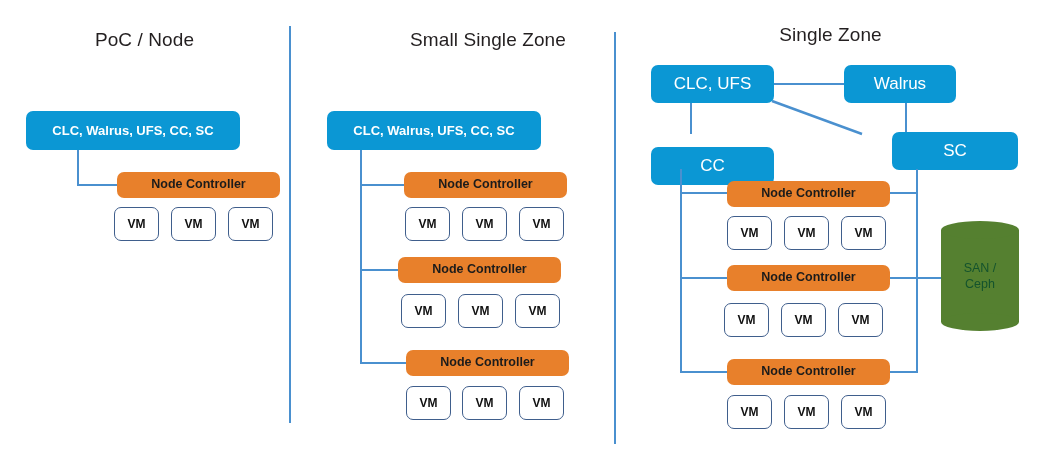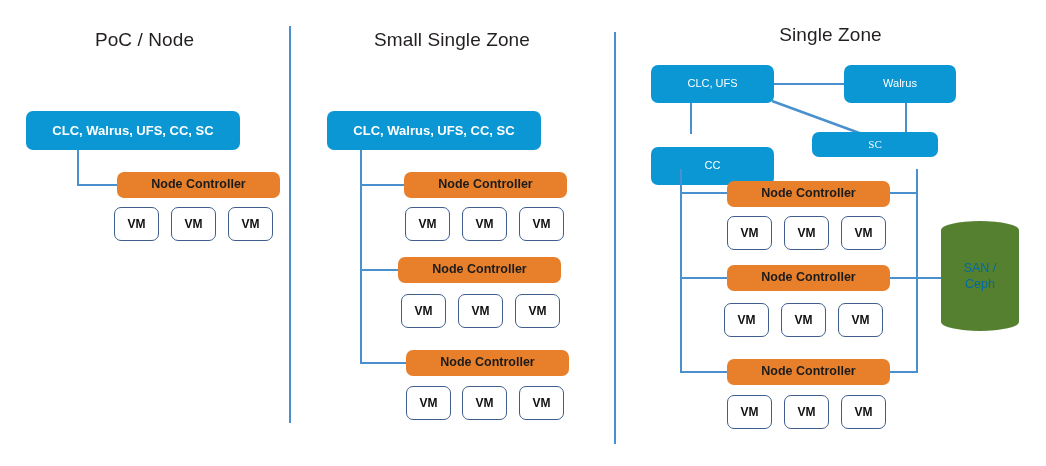--- a/index.html
+++ b/index.html
@@ -43,21 +43,21 @@
   }
   .box-blue {
     background: #0b97d4;
     color: #ffffff;
     border-radius: 7px;
     font-size: 13px;
     font-weight: bold;
   }
   .box-blue.plain {
     font-weight: normal;
-    font-size: 11px;
+    font-size: 17px;
   }
   .box-orange {
     background: #e8802b;
     color: #1b1b1b;
     border-radius: 7px;
     font-size: 12.5px;
     font-weight: bold;
   }
   .box-vm {
     background: #ffffff;
@@ -100,21 +100,21 @@
   }
   .cyl-top { top: 0; }
   .cyl-bot { bottom: 0; }
   .cyl-label {
     position: absolute;
     left: 0;
     right: 0;
     top: 50%;
     transform: translateY(-50%);
     text-align: center;
-    color: #0369a1;
+    color: #14532d;
     font-size: 12.5px;
     line-height: 1.28;
     white-space: pre-line;
   }
 </style>
 </head>
 <body>
 
 <div id="canvas">
 
@@ -127,21 +127,21 @@
   <div class="conn conn-h" style="left:77px; top:184px; width:43px;"></div>
 
   <div class="box box-blue" style="left:26px; top:111px; width:214px; height:39px;">CLC, Walrus, UFS, CC, SC</div>
 
   <div class="box box-orange" style="left:117px; top:172px; width:163px; height:26px;">Node Controller</div>
 
   <div class="box box-vm" style="left:114px; top:207px; width:45px; height:34px;">VM</div>
   <div class="box box-vm" style="left:171px; top:207px; width:45px; height:34px;">VM</div>
   <div class="box box-vm" style="left:228px; top:207px; width:45px; height:34px;">VM</div>
 
-  <div class="panel-title" style="left:289px; top:29px; width:326px;">Small Single Zone</div>
+  <div class="panel-title" style="left:289px; top:29px; width:326px;padding-left:36px;">Small Single Zone</div>
 
   <div class="conn conn-v" style="left:360px; top:149px; height:215px;"></div>
   <div class="conn conn-h" style="left:360px; top:184px; width:47px;"></div>
   <div class="conn conn-h" style="left:360px; top:269px; width:41px;"></div>
   <div class="conn conn-h" style="left:360px; top:362px; width:48px;"></div>
 
   <div class="box box-blue" style="left:327px; top:111px; width:214px; height:39px;">CLC, Walrus, UFS, CC, SC</div>
 
   <div class="box box-orange" style="left:404px; top:172px; width:163px; height:26px;">Node Controller</div>
   <div class="box box-vm" style="left:405px; top:207px; width:45px; height:34px;">VM</div>
@@ -166,21 +166,21 @@
 
   <div class="conn conn-v" style="left:905px; top:102px; height:32px;"></div>
 
   <svg class="diag" style="left:760px; top:92px; width:115px; height:52px;">
     <line x1="12" y1="9" x2="102" y2="42" stroke="#4a90cf" stroke-width="2.4"></line>
   </svg>
 
   <div class="box box-blue plain" style="left:651px; top:65px; width:123px; height:38px;">CLC, UFS</div>
   <div class="box box-blue plain" style="left:844px; top:65px; width:112px; height:38px;">Walrus</div>
   <div class="box box-blue plain" style="left:651px; top:147px; width:123px; height:38px;">CC</div>
-  <div class="box box-blue plain" style="left:812px; top:132px; width:126px; height:25px;font-family:Liberation Serif, serif;">SC</div>
+  <div class="box box-blue plain" style="left:892px; top:132px; width:126px; height:38px;">SC</div>
 
   <div class="conn conn-v" style="left:680px; top:169px; height:204px;"></div>
   <div class="conn conn-h" style="left:680px; top:192px; width:58px;"></div>
   <div class="conn conn-h" style="left:680px; top:277px; width:58px;"></div>
   <div class="conn conn-h" style="left:680px; top:371px; width:58px;"></div>
 
   <div class="conn conn-v" style="left:916px; top:169px; height:204px;"></div>
   <div class="conn conn-h" style="left:882px; top:192px; width:36px;"></div>
   <div class="conn conn-h" style="left:882px; top:277px; width:36px;"></div>
   <div class="conn conn-h" style="left:882px; top:371px; width:36px;"></div>

